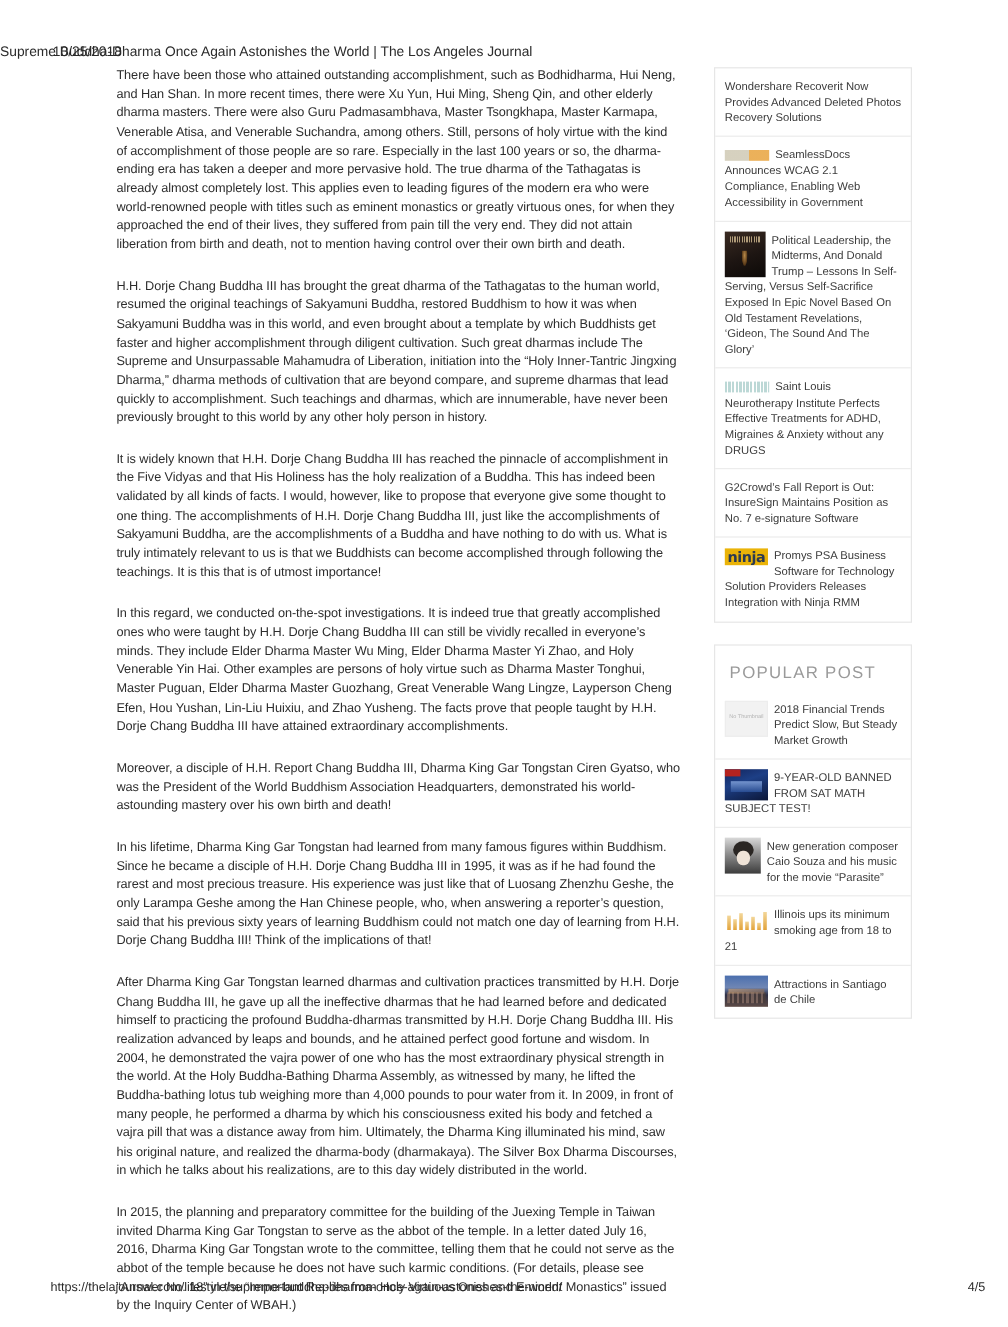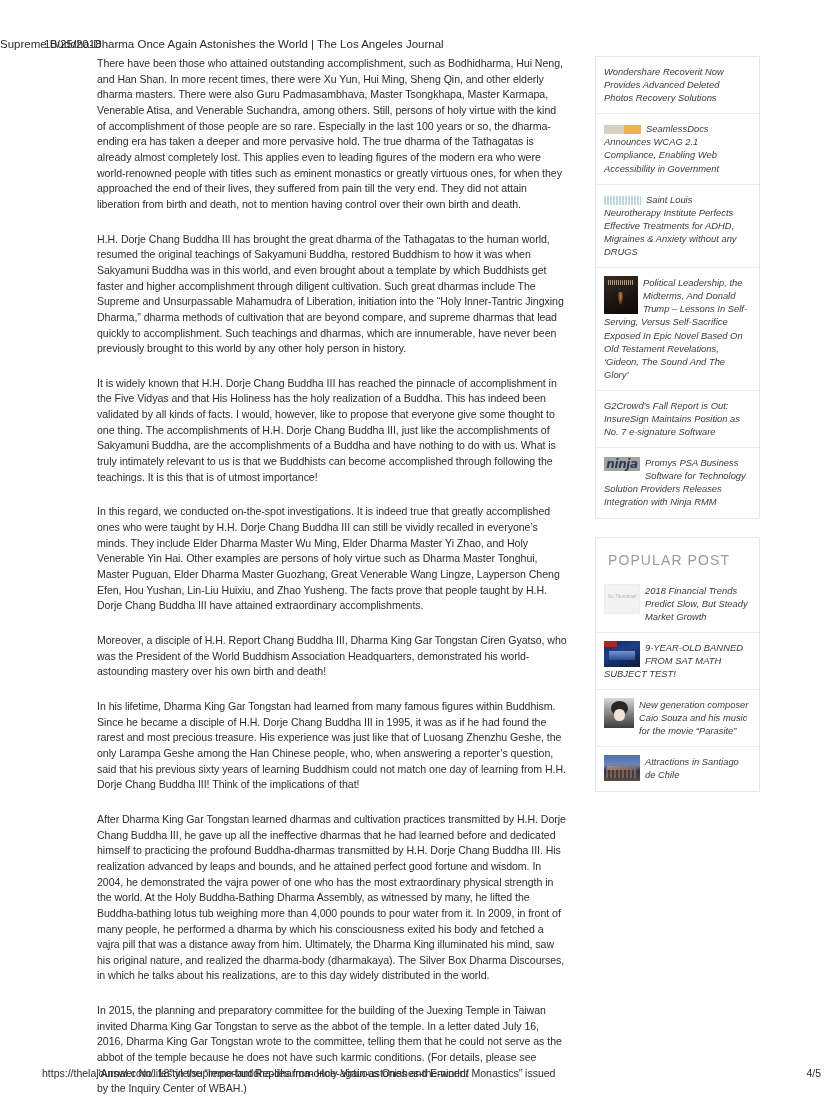--- a/index.html
+++ b/index.html
@@ -124,21 +124,20 @@
     overflow: hidden;
     float: left;
   }
   .post-title {
     font-size: 9.4px;
     line-height: 13.1px;
     color: #3b3b3b;
   }
   .post-item.flowing {
     display: block;
-    font-style: italic;
   }
   .post-item.flowing .thumb { float: left; margin-right: 5px; }
   .post-item.flowing .post-title { overflow: visible; }
 
   
   .th-none { background: transparent; width: 0; height: 0; margin: 0; }
   .th-seamless {
     background: #ffffff;
     height: 9px;
     width: 37px;
@@ -163,21 +162,21 @@
     opacity: .85;
   }
   .th-book::after {
     content: "";
     position: absolute; left: 14px; top: 16px;
     width: 5px; height: 13px;
     background: radial-gradient(ellipse at 50% 30%, #b88a4a 0%, #5a3a18 60%, transparent 72%);
   }
   .th-ninja {
     width: 36px; height: 14px; margin-top: 1px;
-    background: #a3a3a3;
+    background: #eab308;
     font-family: "DejaVu Sans", sans-serif;
     font-weight: bold;
     font-size: 12px;
     color: #2b3a52;
     line-height: 14px;
     text-align: center;
     letter-spacing: -0.4px;
   }
   .th-nothumb {
     width: 36px; height: 30px;
@@ -274,26 +273,26 @@
     <div class="widget" id="recent-widget">
         <div class="post-item flowing">
           <span class="thumb th-none"></span>
           <div class="post-title">Wondershare Recoverit Now Provides Advanced Deleted Photos Recovery Solutions</div>
         </div>
         <div class="post-item flowing">
           <div class="thumb th-seamless"></div>
           <div class="post-title">SeamlessDocs Announces WCAG 2.1 Compliance, Enabling Web Accessibility in Government</div>
         </div>
         <div class="post-item flowing">
+          <div class="thumb th-book"></div>
+          <div class="post-title">Political Leadership, the Midterms, And Donald Trump – Lessons In Self-Serving, Versus Self-Sacrifice Exposed In Epic Novel Based On Old Testament Revelations, ‘Gideon, The Sound And The Glory’</div>
+        </div>
+        <div class="post-item flowing">
           <div class="thumb th-saintlouis"></div>
           <div class="post-title">Saint Louis Neurotherapy Institute Perfects Effective Treatments for ADHD, Migraines &amp; Anxiety without any DRUGS</div>
-        </div>
-        <div class="post-item flowing">
-          <div class="thumb th-book"></div>
-          <div class="post-title">Political Leadership, the Midterms, And Donald Trump – Lessons In Self-Serving, Versus Self-Sacrifice Exposed In Epic Novel Based On Old Testament Revelations, ‘Gideon, The Sound And The Glory’</div>
         </div>
         <div class="post-item flowing">
           <span class="thumb th-none"></span>
           <div class="post-title">G2Crowd’s Fall Report is Out: InsureSign Maintains Position as No. 7 e-signature Software</div>
         </div>
         <div class="post-item flowing">
           <div class="thumb th-ninja">ninja</div>
           <div class="post-title">Promys PSA Business Software for Technology Solution Providers Releases Integration with Ninja RMM</div>
         </div>
       </div>
@@ -306,20 +305,32 @@
           </div>
           <div class="post-item flowing">
             <div class="thumb th-sat"></div>
             <div class="post-title">9-YEAR-OLD BANNED FROM SAT MATH SUBJECT TEST!</div>
           </div>
           <div class="post-item flowing">
             <div class="thumb th-portrait"></div>
             <div class="post-title">New generation composer Caio Souza and his music for the movie “Parasite”</div>
           </div>
           <div class="post-item flowing">
+            <div class="thumb th-chart">
+              <i style="left: 2px; height: 12px;"></i>
+              <i style="left: 7px; height: 9px;"></i>
+              <i style="left: 12px; height: 14px;"></i>
+              <i style="left: 17px; height: 7px;"></i>
+              <i style="left: 22px; height: 11px;"></i>
+              <i style="left: 27px; height: 6px;"></i>
+              <i style="left: 32px; height: 15px;"></i>
+            </div>
+            <div class="post-title">Illinois ups its minimum smoking age from 18 to 21</div>
+          </div>
+          <div class="post-item flowing">
             <div class="thumb th-city"></div>
             <div class="post-title">Attractions in Santiago de Chile</div>
           </div>
         </div>
     </div>
   </div>
 </div>
 
 <div class="print-footer">
   <span class="pf-url">https://thelajournal.com/lifestyle/supreme-buddha-dharma-once-again-astonishes-the-world/</span>

